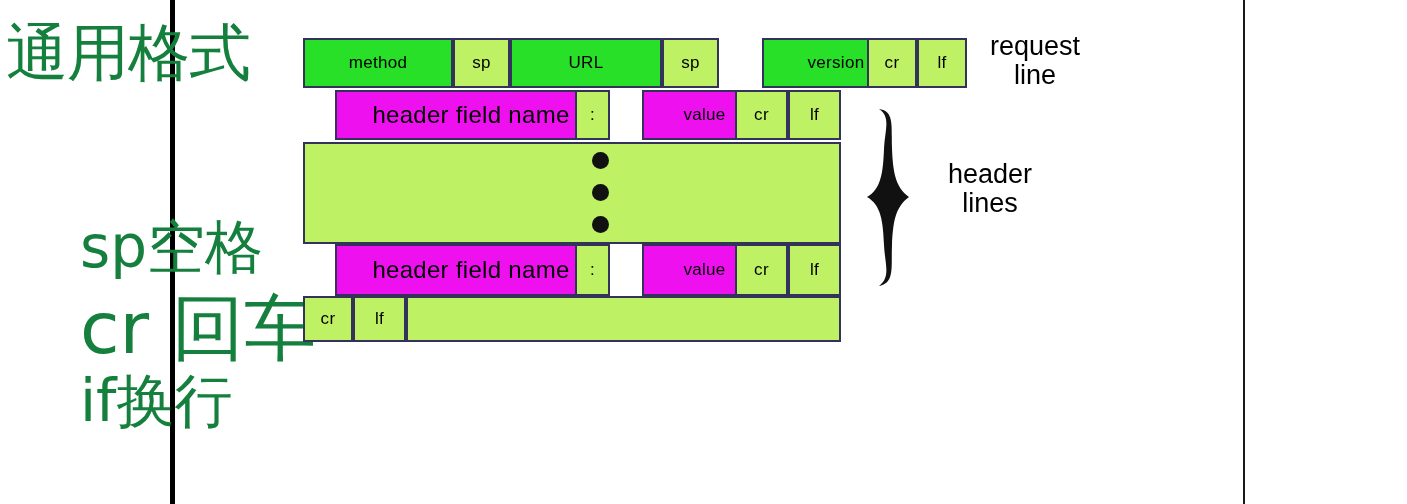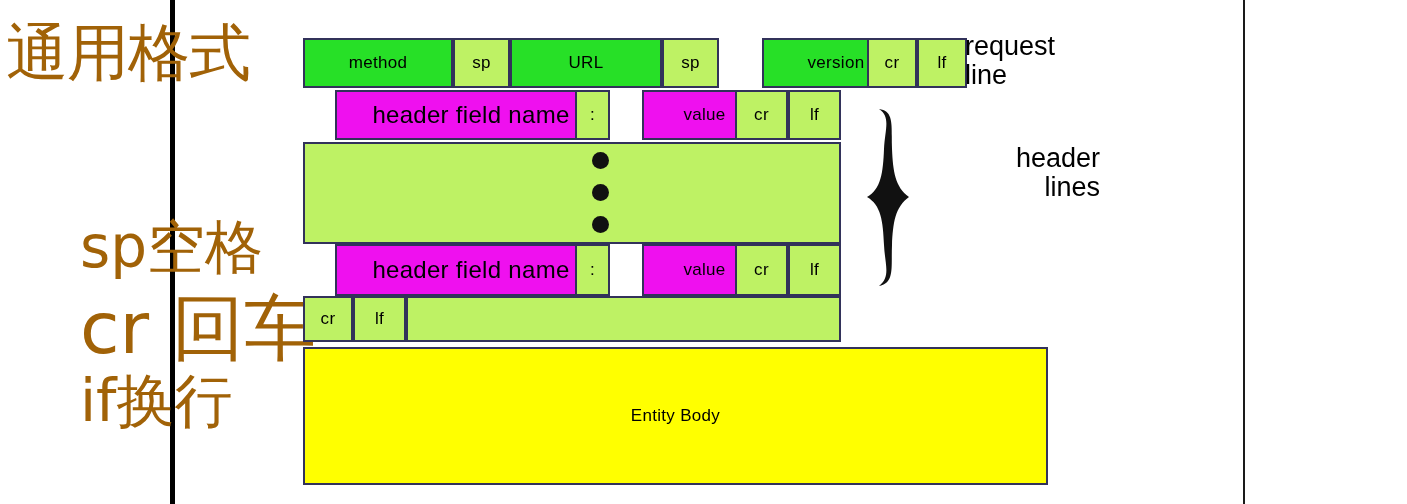--- a/index.html
+++ b/index.html
@@ -33,21 +33,21 @@
     left: 1243px;
     top: 0;
     width: 2px;
     height: 504px;
     background: #1a1a1a;
   }
 
   
   .annot {
     position: absolute;
-    color: #a16207;
+    color: #15803d;
     font-family: "DejaVu Sans", sans-serif;
     font-weight: 400;
     white-space: nowrap;
     line-height: 1;
   }
   .annot-title {
     left: 6px;
     top: 22px;
     font-size: 62px;
     letter-spacing: -1px;
@@ -114,34 +114,33 @@
   .dot.d2 { top: 32px; }
   .dot.d3 { top: 64px; }
 
   
   .side-label {
     position: absolute;
     font-family: "Liberation Sans", sans-serif;
     font-size: 27px;
     color: #000000;
     line-height: 1.08;
-    text-align: left;
+    text-align: center;
     white-space: pre-line;
   }
   .label-request-line {
     left: 965px;
     top: 32px;
     width: 140px;
   }
   .label-header-lines {
     left: 920px;
-    top: 144px;
+    top: 160px;
     width: 140px;
-    text-align: right;
-    margin-left: 40px;
+    text-align: center;
   }
   .brace {
     position: absolute;
     left: 865px;
     top: 105px;
     width: 56px;
     height: 185px;
   }
 </style>
 </head>
@@ -183,21 +182,20 @@
     <div class="cell magenta" style="left:303px;  top:244px; width:272px; height:52px; font-size:24px;">header field name</div>
     <div class="cell white" style="left:575px;  top:244px; width:35px;  height:52px;">:</div>
     <div class="cell magenta" style="left:610px;  top:244px; width:125px; height:52px;">value</div>
     <div class="cell white" style="left:735px;  top:244px; width:53px;  height:52px;">cr</div>
     <div class="cell white" style="left:788px;  top:244px; width:53px;  height:52px;">lf</div>
 
     <div class="cell white" style="left:303px;  top:296px; width:50px;  height:46px;">cr</div>
     <div class="cell white" style="left:353px;  top:296px; width:53px;  height:46px;">lf</div>
     <div class="cell white" style="left:406px;  top:296px; width:435px; height:46px;"></div>
 
-    <div class="cell yellow" style="left:303px;  top:347px; width:745px; height:138px;">Entity Body</div>
 
     <div class="side-label label-request-line">request
 line</div>
 
     <svg class="brace" viewBox="0 0 56 185" xmlns="http://www.w3.org/2000/svg">
       <path d="M14 4 C 30 6, 26 22, 27 44 C 28 66, 30 82, 44 92
                C 30 102, 28 118, 27 140 C 26 162, 30 178, 14 181
                C 26 172, 20 160, 19 140 C 18 116, 16 100, 2 92
                C 16 84, 18 68, 19 44 C 20 24, 26 12, 14 4 Z" fill="#111111"></path>
     </svg>

